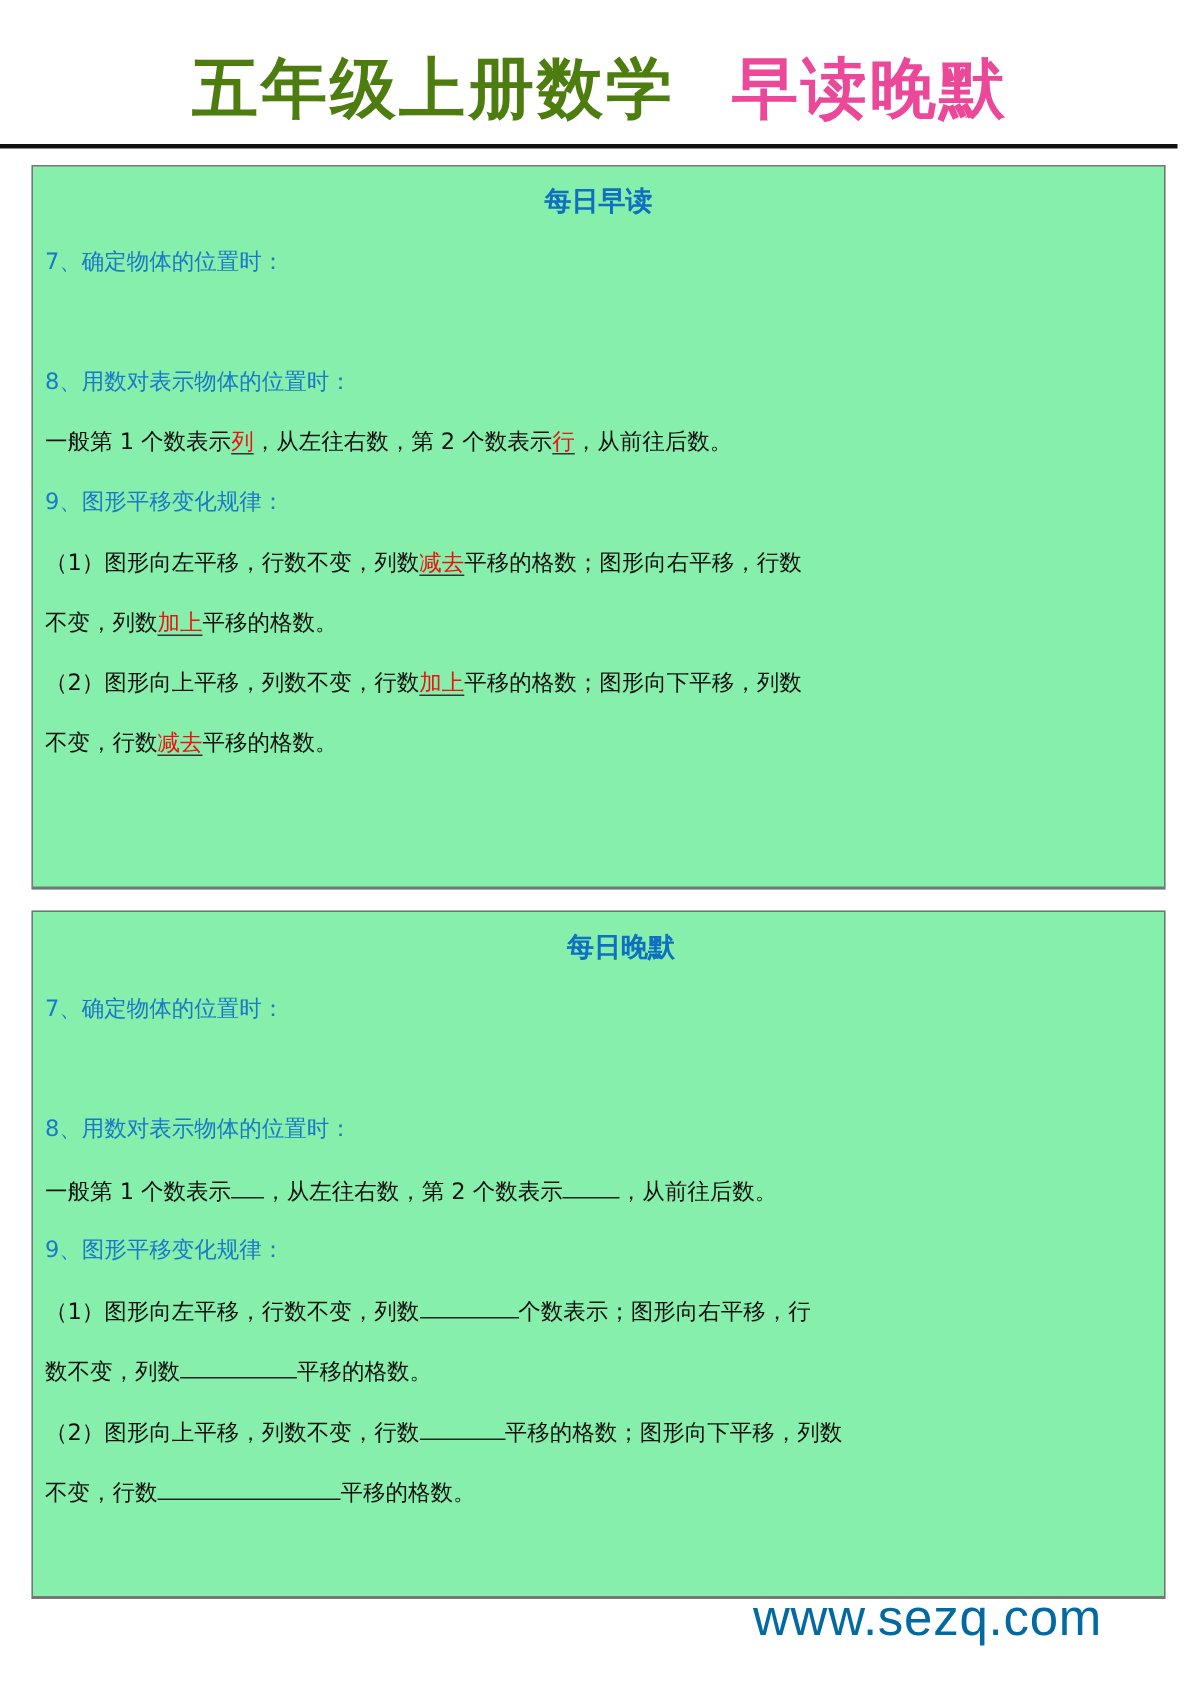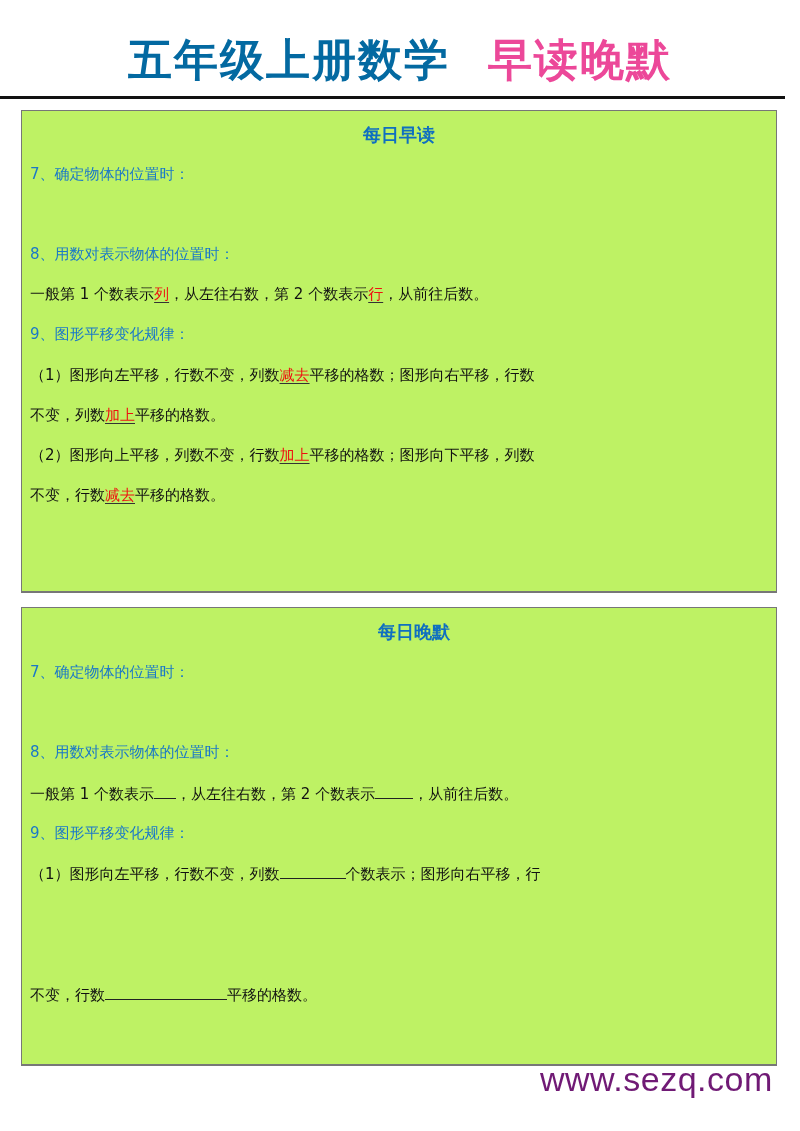--- a/index.html
+++ b/index.html
@@ -1,35 +1,35 @@
 <!DOCTYPE html>
 <html><head>
 <meta charset="utf-8">
 <style>
   html, body { margin:0; padding:0; background:#ffffff; }
   body { width:800px; height:1131px; position:relative; overflow:hidden;
          font-family:"DejaVu Sans", "Liberation Sans", sans-serif; color:#111; }
   .title { position:absolute; top:30px; left:0; width:800px; text-align:center;
            font-size:44px; font-weight:bold; letter-spacing:2px; line-height:60px; }
-  .title .blue { color:#0369a1; }
+  .title .blue { color:#4d7c0f; }
   .title .red { color:#ec4899; margin-left:38px; }
   .rule { position:absolute; top:96px; left:0; width:785px; height:3px; background:#111; }
   .box { position:absolute; left:21px; width:756px; border:1.5px solid #777;
-         border-bottom-width:2px; background:#bef264; box-sizing:border-box; }
+         border-bottom-width:2px; background:#86efac; box-sizing:border-box; }
   .box1 { top:110px; height:483px; }
   .box2 { top:607px; height:459px;padding-left:30px; }
   .box-title { text-align:center; color:#0f6fc0; font-weight:bold; font-size:18px;
                margin-top:10px; height:28px; line-height:28px; }
   .line { position:absolute; left:8px; font-size:15px; white-space:nowrap; line-height:26px; }
   .q { color:#1a78c8; }
   .ans { color:#ee1111; text-decoration:underline; text-decoration-color:#333;
          text-underline-offset:3px; }
   .blank { display:inline-block; border-bottom:1.3px solid #222; height:18px; vertical-align:baseline; }
-  .watermark { position:absolute; left:502px; top:1060px; font-size:34px; color:#701a75;
-               font-family:"Liberation Sans", sans-serif; letter-spacing:0.5px;margin-left:38px; }
+  .watermark { position:absolute; left:502px; top:1060px; font-size:34px; color:#0369a1;
+               font-family:"Liberation Sans", sans-serif; letter-spacing:0.5px; }
 </style>
 </head>
 <body>
 
 <div class="title">
   <span class="blue">五年级上册数学</span><span class="red">早读晚默</span>
 </div>
 <div class="rule"></div>
 
 <div class="box box1">
@@ -64,18 +64,24 @@
 
   <div class="line q" style="top:131px">8、用数对表示物体的位置时：</div>
   <div class="line" style="top:172px">
     <span>一般第 1 个数表示</span><span class="blank" style="width:22px"></span><span>，从左往右数，第 2 个数表示</span><span class="blank" style="width:38px"></span><span>，从前往后数。</span>
   </div>
 
   <div class="line q" style="top:212px">9、图形平移变化规律：</div>
   <div class="line" style="top:252px">
     <span>（1）图形向左平移，行数不变，列数</span><span class="blank" style="width:66px"></span><span>个数表示；图形向右平移，行</span>
   </div>
+  <div class="line" style="top:292px">
+    <span>数不变，列数</span><span class="blank" style="width:78px"></span><span>平移的格数。</span>
+  </div>
+  <div class="line" style="top:333px">
+    <span>（2）图形向上平移，列数不变，行数</span><span class="blank" style="width:57px"></span><span>平移的格数；图形向下平移，列数</span>
+  </div>
   <div class="line" style="top:373px">
     <span>不变，行数</span><span class="blank" style="width:122px"></span><span>平移的格数。</span>
   </div>
 </div>
 
 <div class="watermark">www.sezq.com</div>
 
 </body></html>

